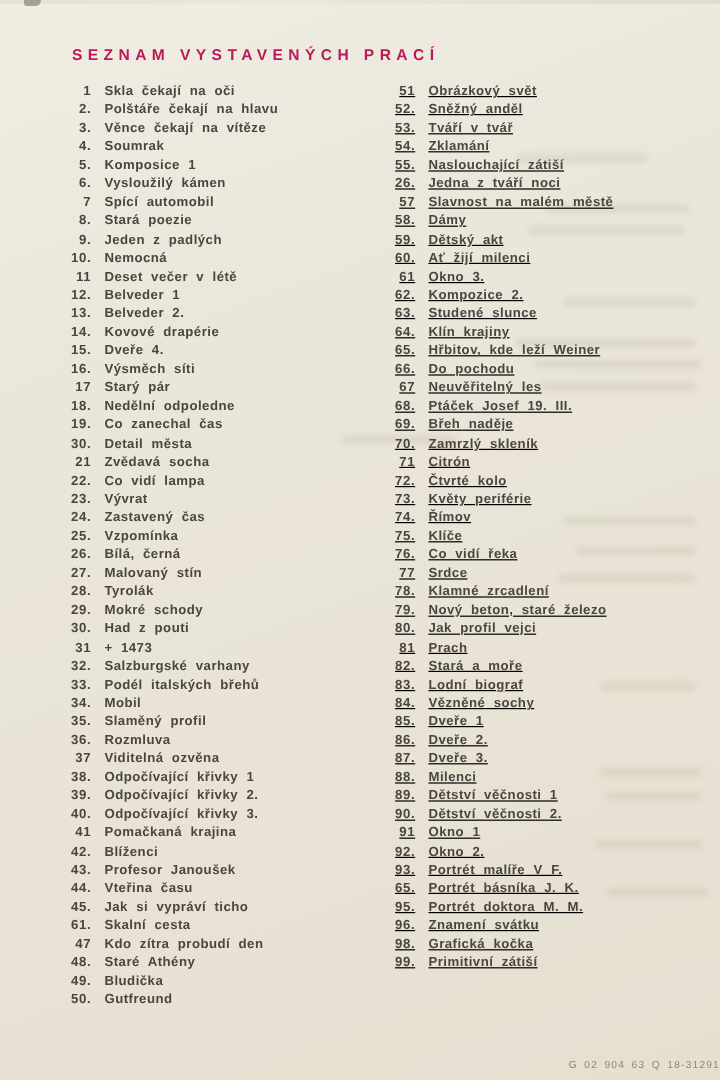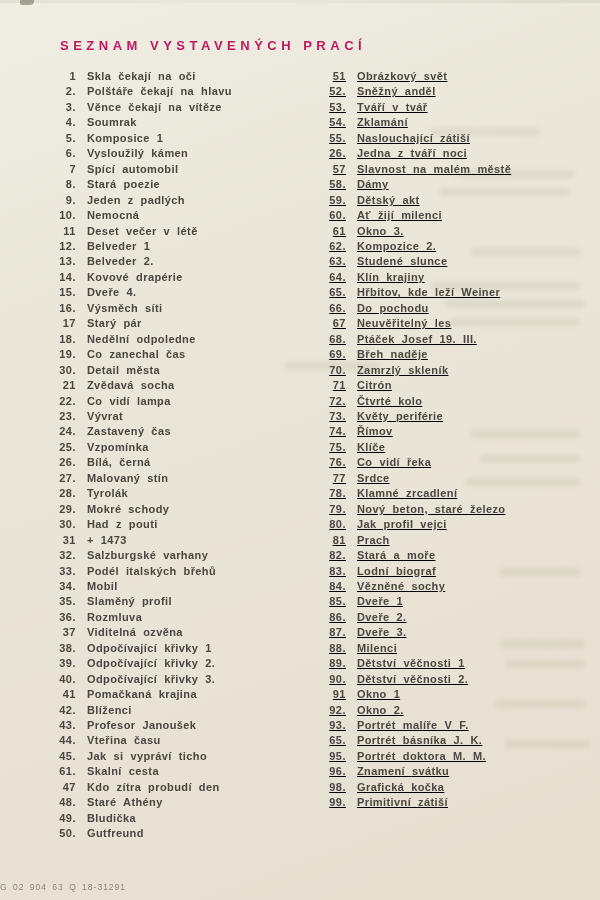--- a/index.html
+++ b/index.html
@@ -59,21 +59,21 @@
   .row .title {
     margin-left: 11px;
     word-spacing: 3.5px;
     letter-spacing: 0.4px;
   }
   .footer-code {
     position: absolute;
     left: 0;
     right: 0;
     top: 882px;
-    text-align: left;
+    text-align: right;
     font-size: 8.5px;
     letter-spacing: 1px;
     color: #8d8779;
     word-spacing: 2px;
   }
   
   .smudge {
     position: absolute;
     background: rgba(148, 138, 112, 0.13);
     border-radius: 4px;

